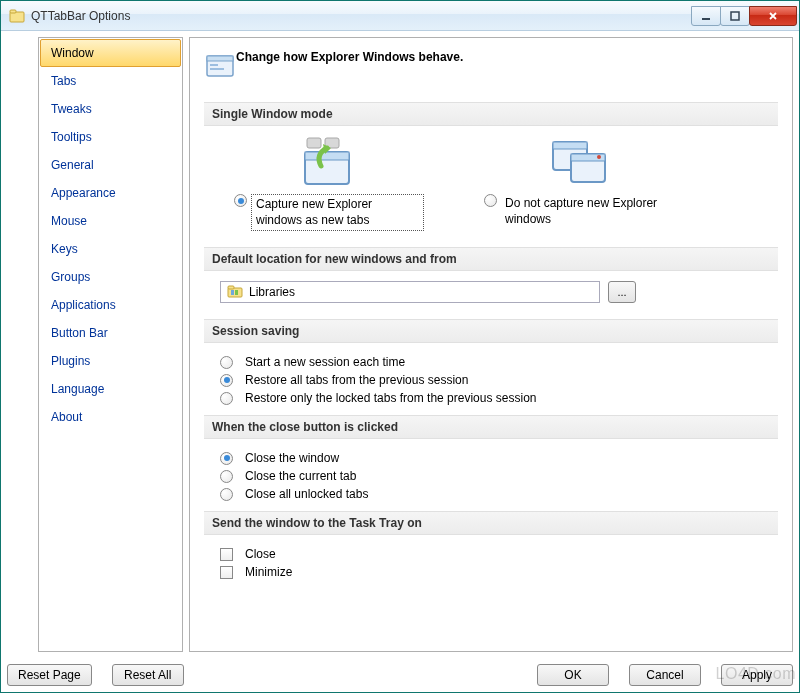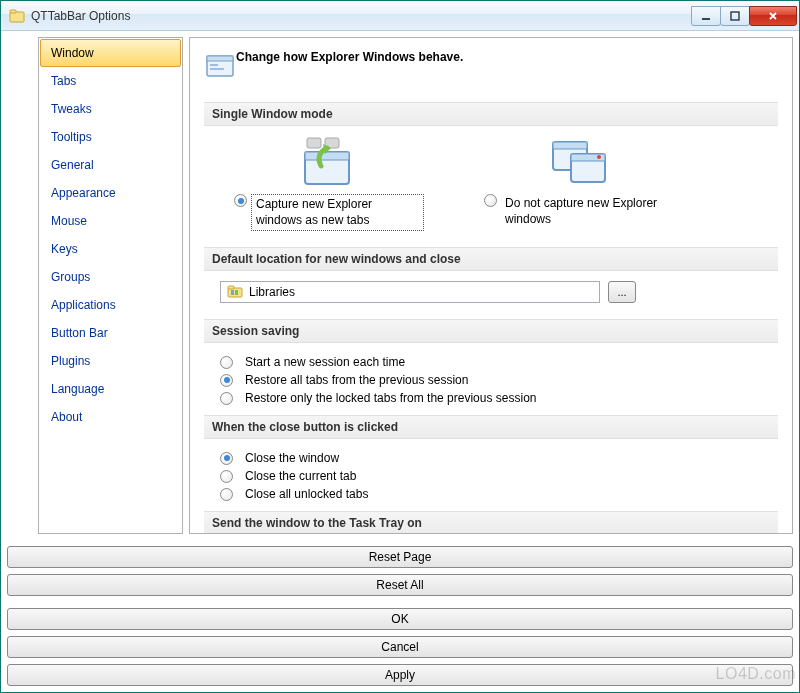--- a/index.html
+++ b/index.html
@@ -189,22 +189,21 @@
   background: linear-gradient(to bottom, #f8f8f8, #e4e4e4);
   border-radius: 3px;
   font-size: 11px;
   cursor: pointer;
   display: flex; align-items: center; justify-content: center;
 }
 .footer {
   border-top: none;
   padding: 6px;
   display: flex;
-  gap: 6px;
-  flex-direction: column;
+  gap: 20px;
 }
 .footer-spacer { flex: 1; }
 .btn {
   min-width: 72px;
   height: 22px;
   border: 1px solid #888;
   background: linear-gradient(to bottom, #f8f8f8, #e4e4e4);
   border-radius: 3px;
   font-size: 12px;
   cursor: pointer;
@@ -311,21 +310,21 @@
               <circle cx="52" cy="21" r="2" fill="#d04a3a"></circle>
             </svg>
           </span>
           <div class="sw-label-row">
             <span class="radio-outer"></span>
             <span class="sw-label">Do not capture new Explorer windows</span>
           </div>
         </div>
       </div>
 
-      <div class="section-header">Default location for new windows and close</div>
+      <div class="section-header">Default location for new windows and from</div>
       <div class="location-row">
         <div class="location-field">
           <span>
             <svg viewBox="0 0 16 14">
                 <rect x="1" y="4" width="14" height="9" rx="1" fill="#f7e28c" stroke="#c7a73b"></rect>
                 <rect x="1" y="2" width="6" height="3" rx="1" fill="#f7e28c" stroke="#c7a73b"></rect>
                 <rect x="4" y="6" width="3" height="5" fill="#6fa8dc"></rect>
                 <rect x="8" y="6" width="3" height="5" fill="#7bc24a"></rect>
               </svg>
           </span>

